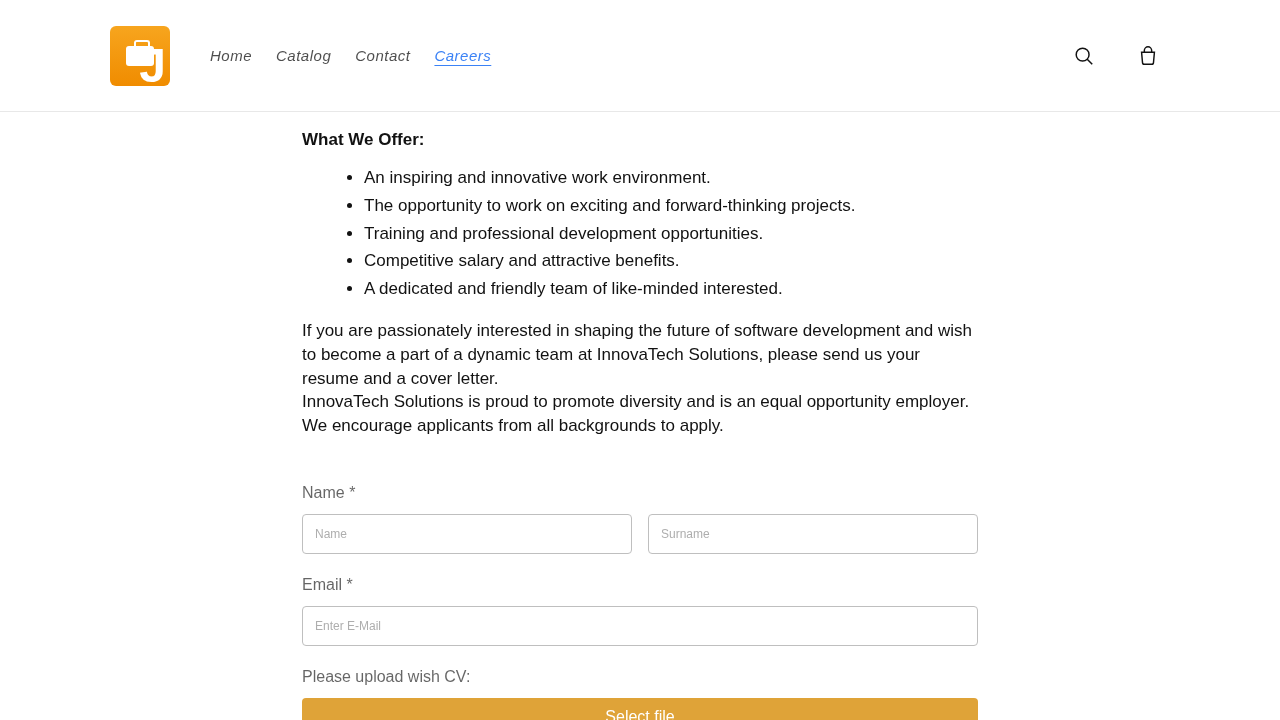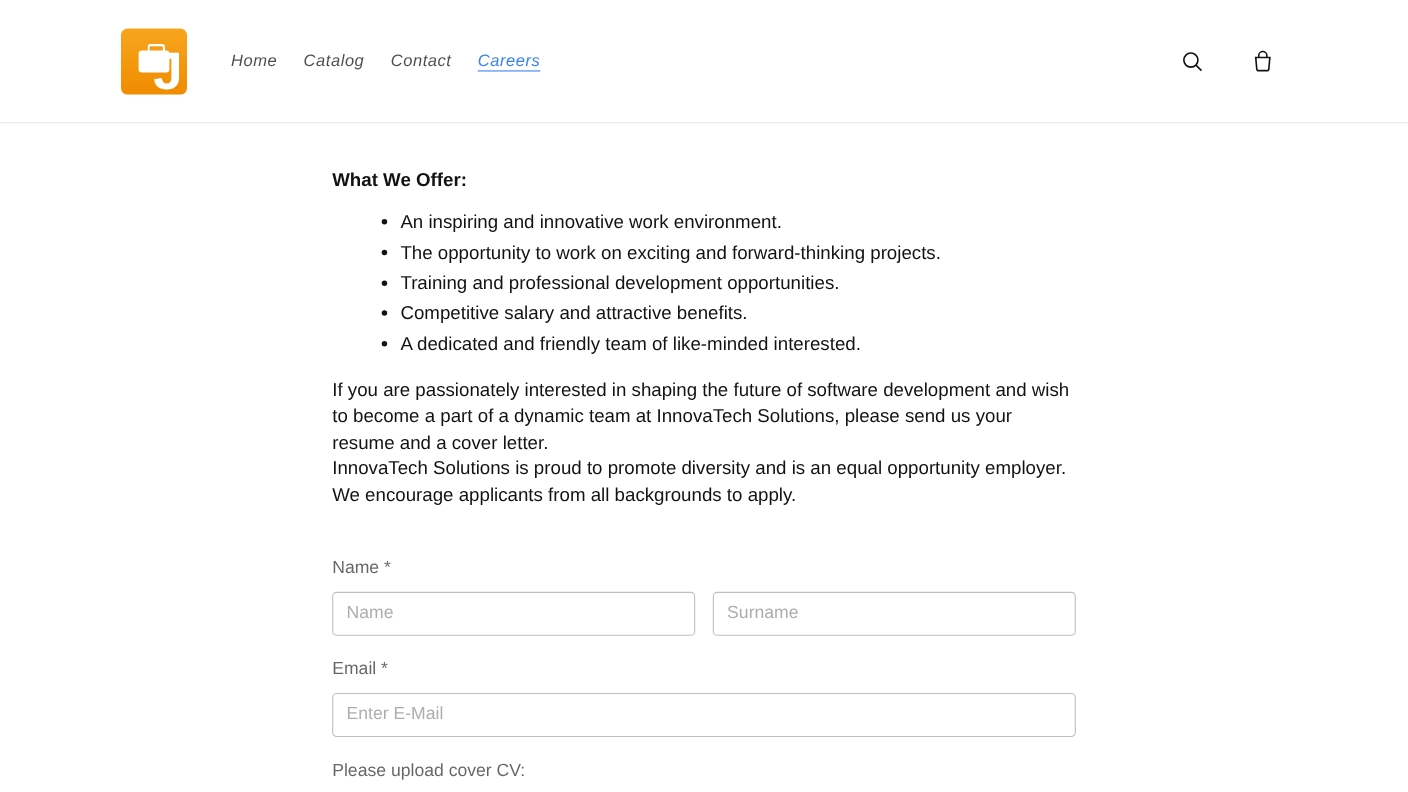--- a/index.html
+++ b/index.html
@@ -107,21 +107,20 @@
 
   .content {
     width: 676px;
     margin: 0 auto;
     padding-top: 18px;
   }
   .section-heading {
     font-weight: 700;
     font-size: 17px;
     margin-bottom: 16px;
-    margin-top: 24px;
   }
   .offer-list {
     list-style: disc;
     padding-left: 62px;
     margin-bottom: 18px;
   }
   .offer-list li {
     font-size: 17px;
     line-height: 1.4;
     margin-bottom: 4px;
@@ -141,21 +140,21 @@
     display: flex;
     gap: 16px;
     margin-bottom: 22px;
   }
   .form-input {
     flex: 1;
     height: 40px;
     border: 1px solid #bfbfbf;
     border-radius: 4px;
     padding: 0 12px;
-    font-size: 16px;
+    font-size: 12px;
     color: #333;
     background: #fff;
   }
   .form-input::placeholder { color: #aeaeae; }
   .form-input-full { width: 100%; }
   .file-btn {
     width: 100%;
     height: 38px;
     background: #dfa338;
     border: none;
@@ -215,18 +214,18 @@
     <div class="form-row">
       <input class="form-input" placeholder="Name" style="">
       <input class="form-input" placeholder="Surname" style="">
     </div>
 
     <label class="form-label">Email *</label>
     <div class="form-row">
       <input class="form-input form-input-full" placeholder="Enter E-Mail" style="">
     </div>
 
-    <label class="form-label">Please upload cover CV:</label>
+    <label class="form-label">Please upload wish CV:</label>
     <button class="file-btn">Select file</button>
 
     
   </div>
 </main>
 
 </body></html>

